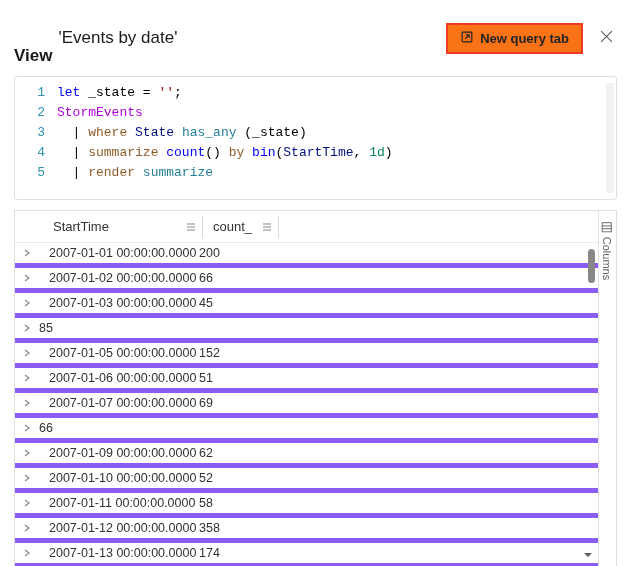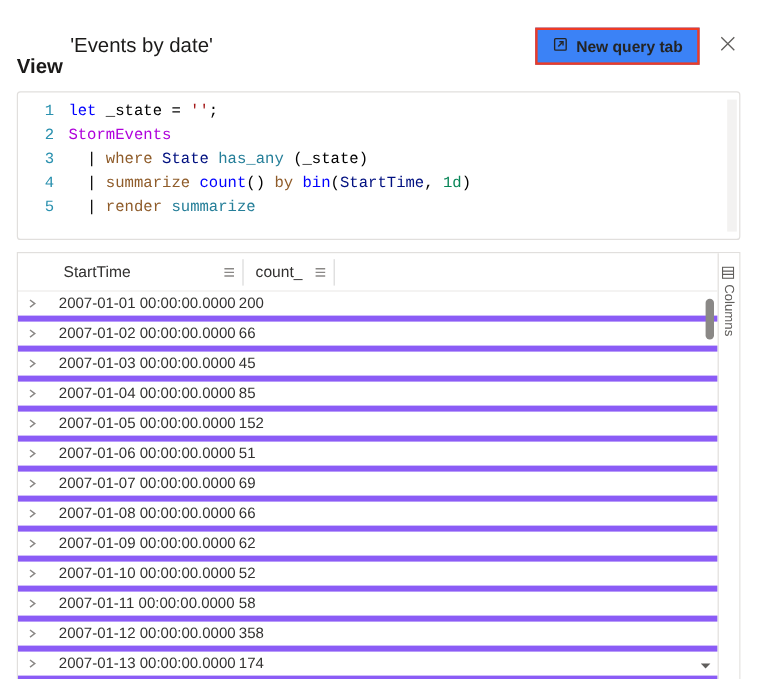--- a/index.html
+++ b/index.html
@@ -33,21 +33,21 @@
   .header-spacer { flex: 1; }
   .new-query-btn {
     display: flex;
     align-items: center;
     gap: 6px;
     border: 2.5px solid #ef3b24;
     padding: 5px 12px;
     font-size: 13px;
     font-weight: 600;
     color: #242424;
-    background: #3b82f6;
+    background: #f97316;
     cursor: pointer;
   }
   .close-btn {
     margin-left: 12px;
     width: 22px;
     height: 22px;
     display: flex;
     align-items: center;
     justify-content: center;
     cursor: pointer;
@@ -284,21 +284,20 @@
           </div>
           <div class="cell-start">2007-01-03 00:00:00.0000</div>
           <div class="cell-count">45</div>
         </div>
         <div class="row">
           <div class="row-expander">
             <span><svg viewBox="0 0 8 8" stroke="currentColor" stroke-width="1.2" fill="none">
                 <path d="M2 1 L6 4 L2 7"></path>
               </svg></span>
           </div>
-          <div class="cell-start">2007-01-04 00:00:00.0000</div>
           <div class="cell-count">85</div>
         </div>
         <div class="row">
           <div class="row-expander">
             <span><svg viewBox="0 0 8 8" stroke="currentColor" stroke-width="1.2" fill="none">
                 <path d="M2 1 L6 4 L2 7"></path>
               </svg></span>
           </div>
           <div class="cell-start">2007-01-05 00:00:00.0000</div>
           <div class="cell-count">152</div>
@@ -320,21 +319,20 @@
           </div>
           <div class="cell-start">2007-01-07 00:00:00.0000</div>
           <div class="cell-count">69</div>
         </div>
         <div class="row">
           <div class="row-expander">
             <span><svg viewBox="0 0 8 8" stroke="currentColor" stroke-width="1.2" fill="none">
                 <path d="M2 1 L6 4 L2 7"></path>
               </svg></span>
           </div>
-          <div class="cell-start">2007-01-08 00:00:00.0000</div>
           <div class="cell-count">66</div>
         </div>
         <div class="row">
           <div class="row-expander">
             <span><svg viewBox="0 0 8 8" stroke="currentColor" stroke-width="1.2" fill="none">
                 <path d="M2 1 L6 4 L2 7"></path>
               </svg></span>
           </div>
           <div class="cell-start">2007-01-09 00:00:00.0000</div>
           <div class="cell-count">62</div>

